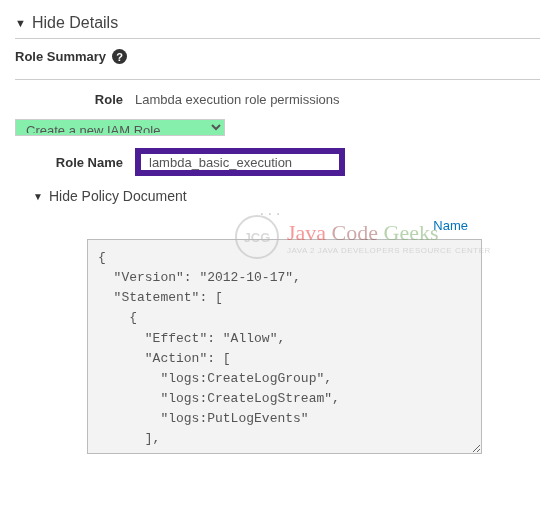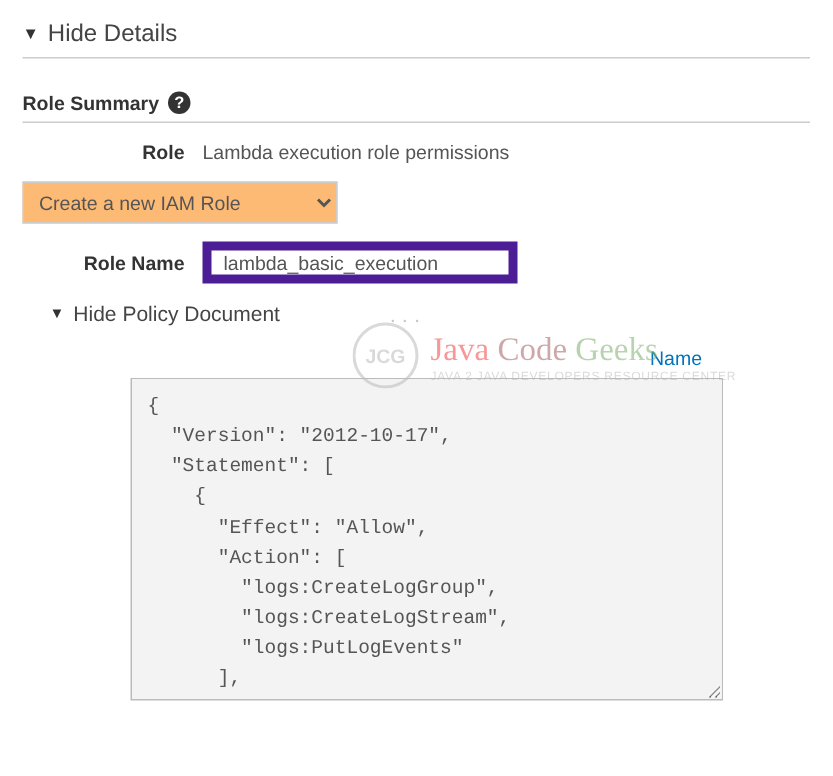--- a/index.html
+++ b/index.html
@@ -19,22 +19,22 @@
     padding: 4px 0 6px 0;
     border-bottom: 1px solid #ccc;
     font-size: 16px;
     color: #444;
   }
   .collapse-header .tri {
     font-size: 11px;
     color: #333;
   }
   .role-summary-row {
-    margin-top: 22px;
-    padding-bottom: 5px;
+    margin-top: 10px;
+    padding-bottom: 15px;
     border-bottom: 1px solid #ccc;
     display: flex;
     align-items: flex-start;
     gap: 6px;
     font-weight: bold;
     font-size: 13px;
     color: #333;
   }
   .help-icon {
     display: inline-flex;
@@ -62,23 +62,23 @@
     padding-right: 12px;
     font-weight: bold;
     color: #333;
   }
   .form-value {
     color: #555;
     font-size: 13px;
   }
   select.iam-select {
     width: 210px;
-    height: 28px;
+    height: 17px;
     border: 1px solid #ccc;
-    background: #fdba74;
+    background: #86efac;
     padding: 2px 6px;
     font-size: 13px;
     color: #555;
   }
   input.role-name {
     width: 210px;
     height: 28px;
     border: 6px solid #4c1d95;
     padding: 2px 8px;
     font-size: 13px;

